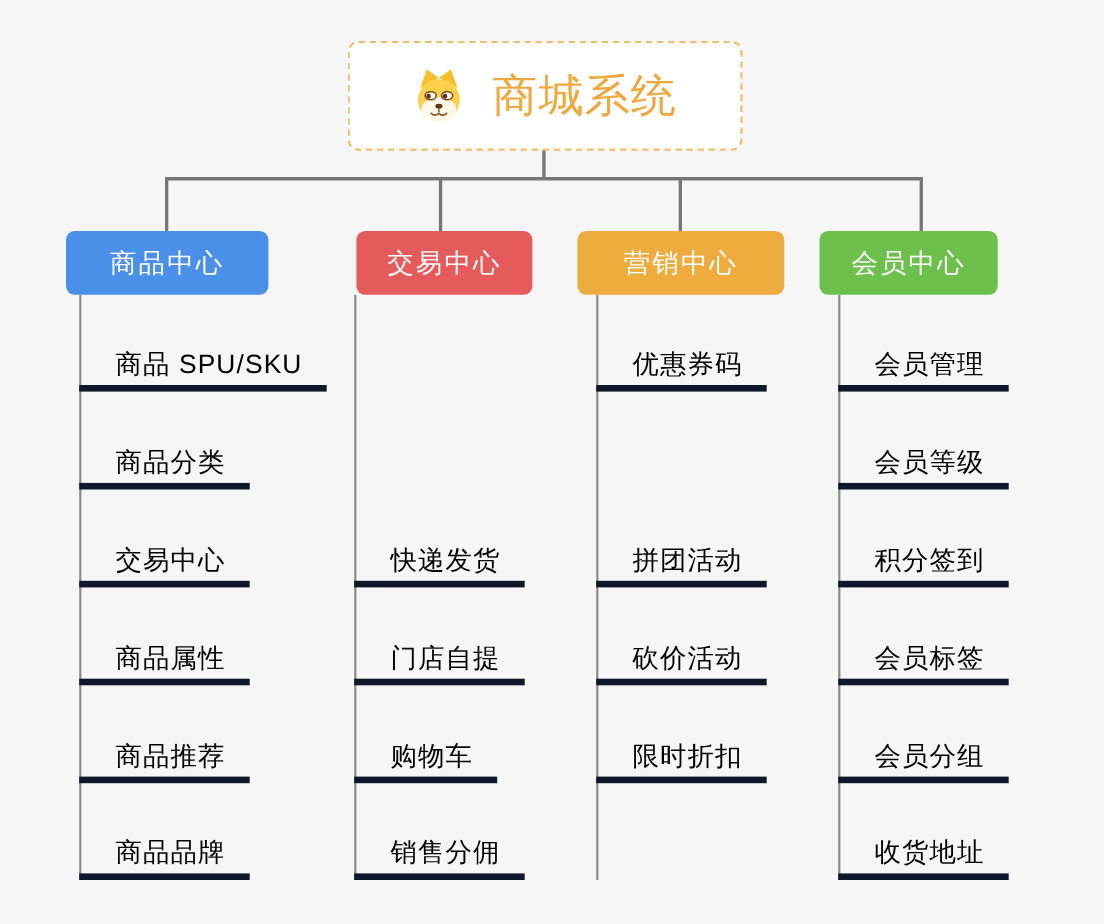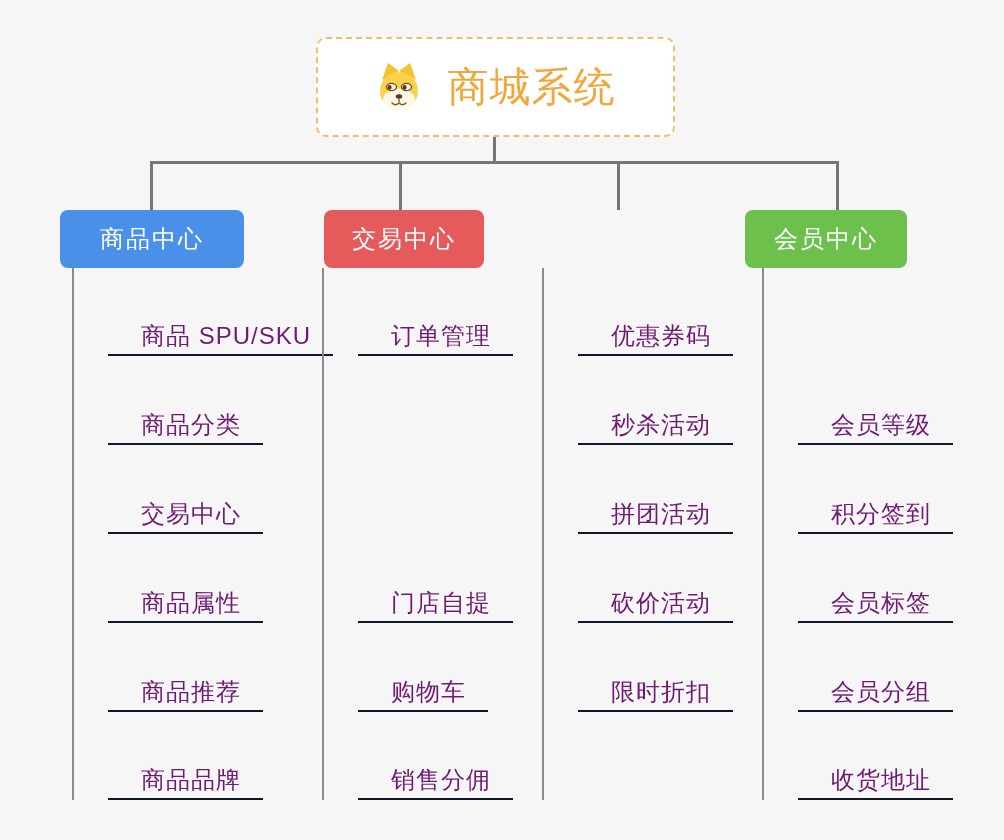--- a/index.html
+++ b/index.html
@@ -42,22 +42,22 @@
 
   
   .spine{position:absolute;top:268px;height:532px;width:2px;background:#8b8b8b;}
   .s0{left:72px}.s1{left:322px}.s2{left:542px}.s3{left:762px}
 
   
   .item{
     position:absolute;height:40px;box-sizing:border-box;
     display:flex;align-items:flex-end;
     padding:0 22px 4px 33px;width:max-content;white-space:nowrap;
-    border-bottom:2px solid #0f172a;
-    font-size:24px;letter-spacing:1px;color:#701a75;line-height:1.15;margin-left:36px;
+    border-bottom:6px solid #0f172a;
+    font-size:24px;letter-spacing:1px;color:#000000;line-height:1.15;
   }
   .c0{left:72px}.c1{left:322px}.c2{left:542px}.c3{left:762px}
   .r0{top:316px}.r1{top:405px}.r2{top:494px}.r3{top:583px}.r4{top:672px}.r5{top:760px}
 </style>
 </head>
 <body>
 
 <div class="canvas">
 
   <div class="root-node">
@@ -90,33 +90,34 @@
   <div class="spine s0"></div>
   <div class="item c0 r0">商品 SPU/SKU</div>
   <div class="item c0 r1">商品分类</div>
   <div class="item c0 r2">交易中心</div>
   <div class="item c0 r3">商品属性</div>
   <div class="item c0 r4">商品推荐</div>
   <div class="item c0 r5">商品品牌</div>
 
   <div class="header h1" style="background: rgb(229, 91, 91);">交易中心</div>
   <div class="spine s1"></div>
-  <div class="item c1 r0">订单管理</div>
+  <div class="item c1 r2">快递发货</div>
   <div class="item c1 r3">门店自提</div>
   <div class="item c1 r4">购物车</div>
   <div class="item c1 r5">销售分佣</div>
 
+  <div class="header h2" style="background: rgb(238, 172, 62);">营销中心</div>
   <div class="spine s2"></div>
   <div class="item c2 r0">优惠券码</div>
-  <div class="item c2 r1">秒杀活动</div>
   <div class="item c2 r2">拼团活动</div>
   <div class="item c2 r3">砍价活动</div>
   <div class="item c2 r4">限时折扣</div>
 
   <div class="header h3" style="background: rgb(109, 192, 76);">会员中心</div>
   <div class="spine s3"></div>
+  <div class="item c3 r0">会员管理</div>
   <div class="item c3 r1">会员等级</div>
   <div class="item c3 r2">积分签到</div>
   <div class="item c3 r3">会员标签</div>
   <div class="item c3 r4">会员分组</div>
   <div class="item c3 r5">收货地址</div>
 
 </div>
 
 </body></html>

